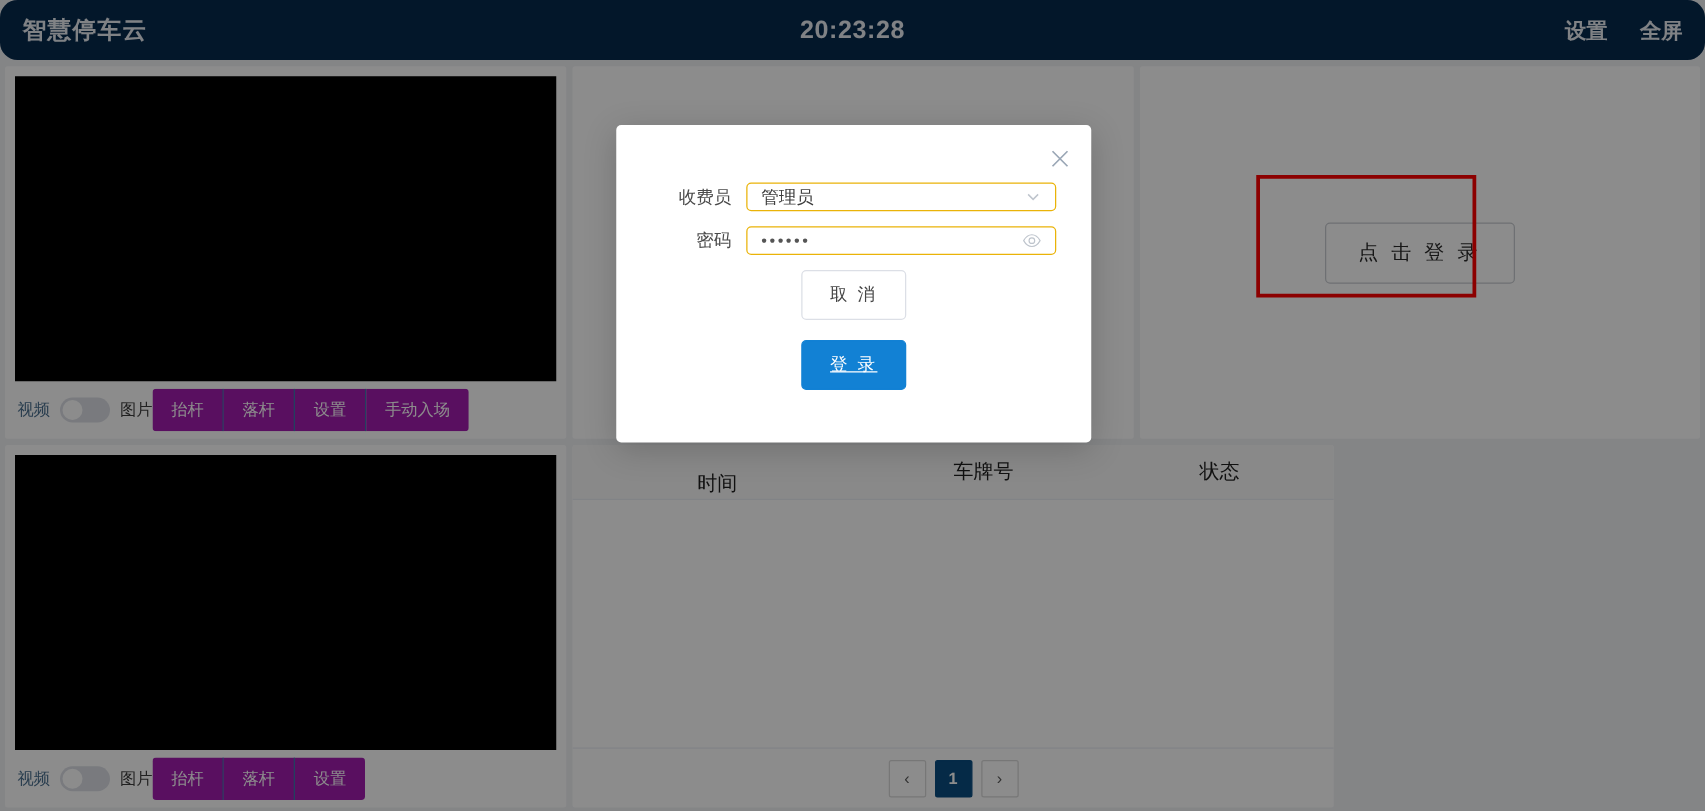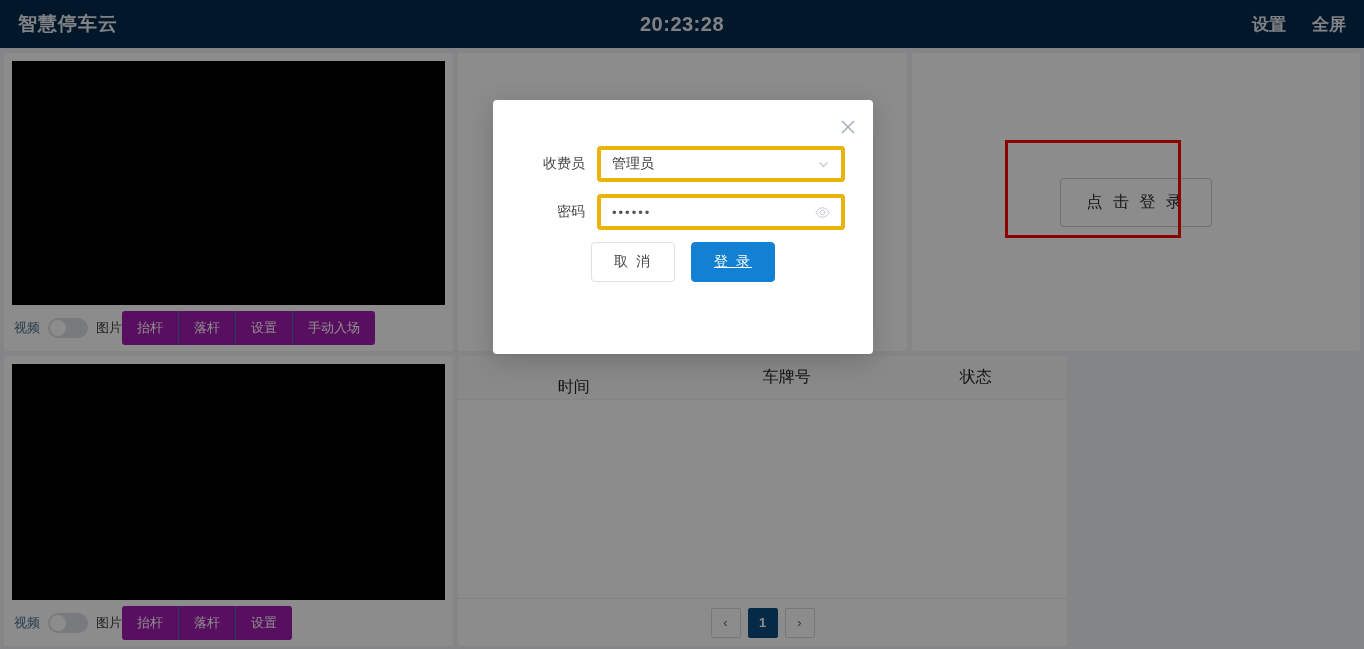--- a/index.html
+++ b/index.html
@@ -18,20 +18,21 @@
   }
 
   
   .header {
     position: relative;
     height: 48px; flex: 0 0 48px;
     background: #062a4e;
     display: flex; align-items: center;
     padding: 0 18px;
     color: #e9edf2;
+    border-radius: 14px;
   }
   .header-title {
     font-size: 19px; font-weight: 700; letter-spacing: 1px;
     white-space: nowrap;
   }
   .header-clock {
     position: absolute; left: 0; right: 0; top: 0; bottom: 0;
     display: flex; align-items: center; justify-content: center;
     font-size: 20px; font-weight: 700; letter-spacing: 0.5px;
     pointer-events: none;
@@ -166,35 +167,35 @@
     display: flex; align-items: center; justify-content: center;
     color: #9aa7b6; cursor: pointer;
   }
   .modal-body { padding: 46px 28px 0 28px; }
   .form-row { display: flex; align-items: center; margin-bottom: 12px; }
   .form-label {
     flex: 0 0 76px; text-align: right; padding-right: 12px;
     font-size: 14px; color: #4a4a4a; white-space: nowrap;
   }
   .field {
-    flex: 1 1 auto; height: 36px;
-    border: 4px solid #eab308; border-radius: 4px;
+    flex: 1 1 auto; height: 23px;
+    border: 1px solid #eab308; border-radius: 4px;
     background: #ffffff;
     display: flex; align-items: center;
     padding: 0 11px; position: relative;
   }
   .field-value { font-size: 14px; color: #3c3c3c; }
   .field-value.dots { letter-spacing: 2px; font-size: 13px; color: #555; }
   .field-icon {
     margin-left: auto; color: #bfc5cd;
     display: flex; align-items: center; cursor: pointer;
   }
   .modal-footer {
     display: flex; justify-content: center; align-items: center;
-    gap: 16px; margin-top: 4px;
+    gap: 16px; margin-top: 4px; flex-direction: column;
   }
   .mbtn {
     font-size: 14px; letter-spacing: 2px;
     padding: 10px 22px; border-radius: 4px;
     cursor: pointer; font-family: inherit;
   }
   .mbtn.cancel { background: #ffffff; border: 1px solid #dcdfe6; color: #454545; }
   .mbtn.primary { background: #1281d4; border: 1px solid #1281d4; color: #ffffff; text-decoration: underline; }
 </style>
 </head>

